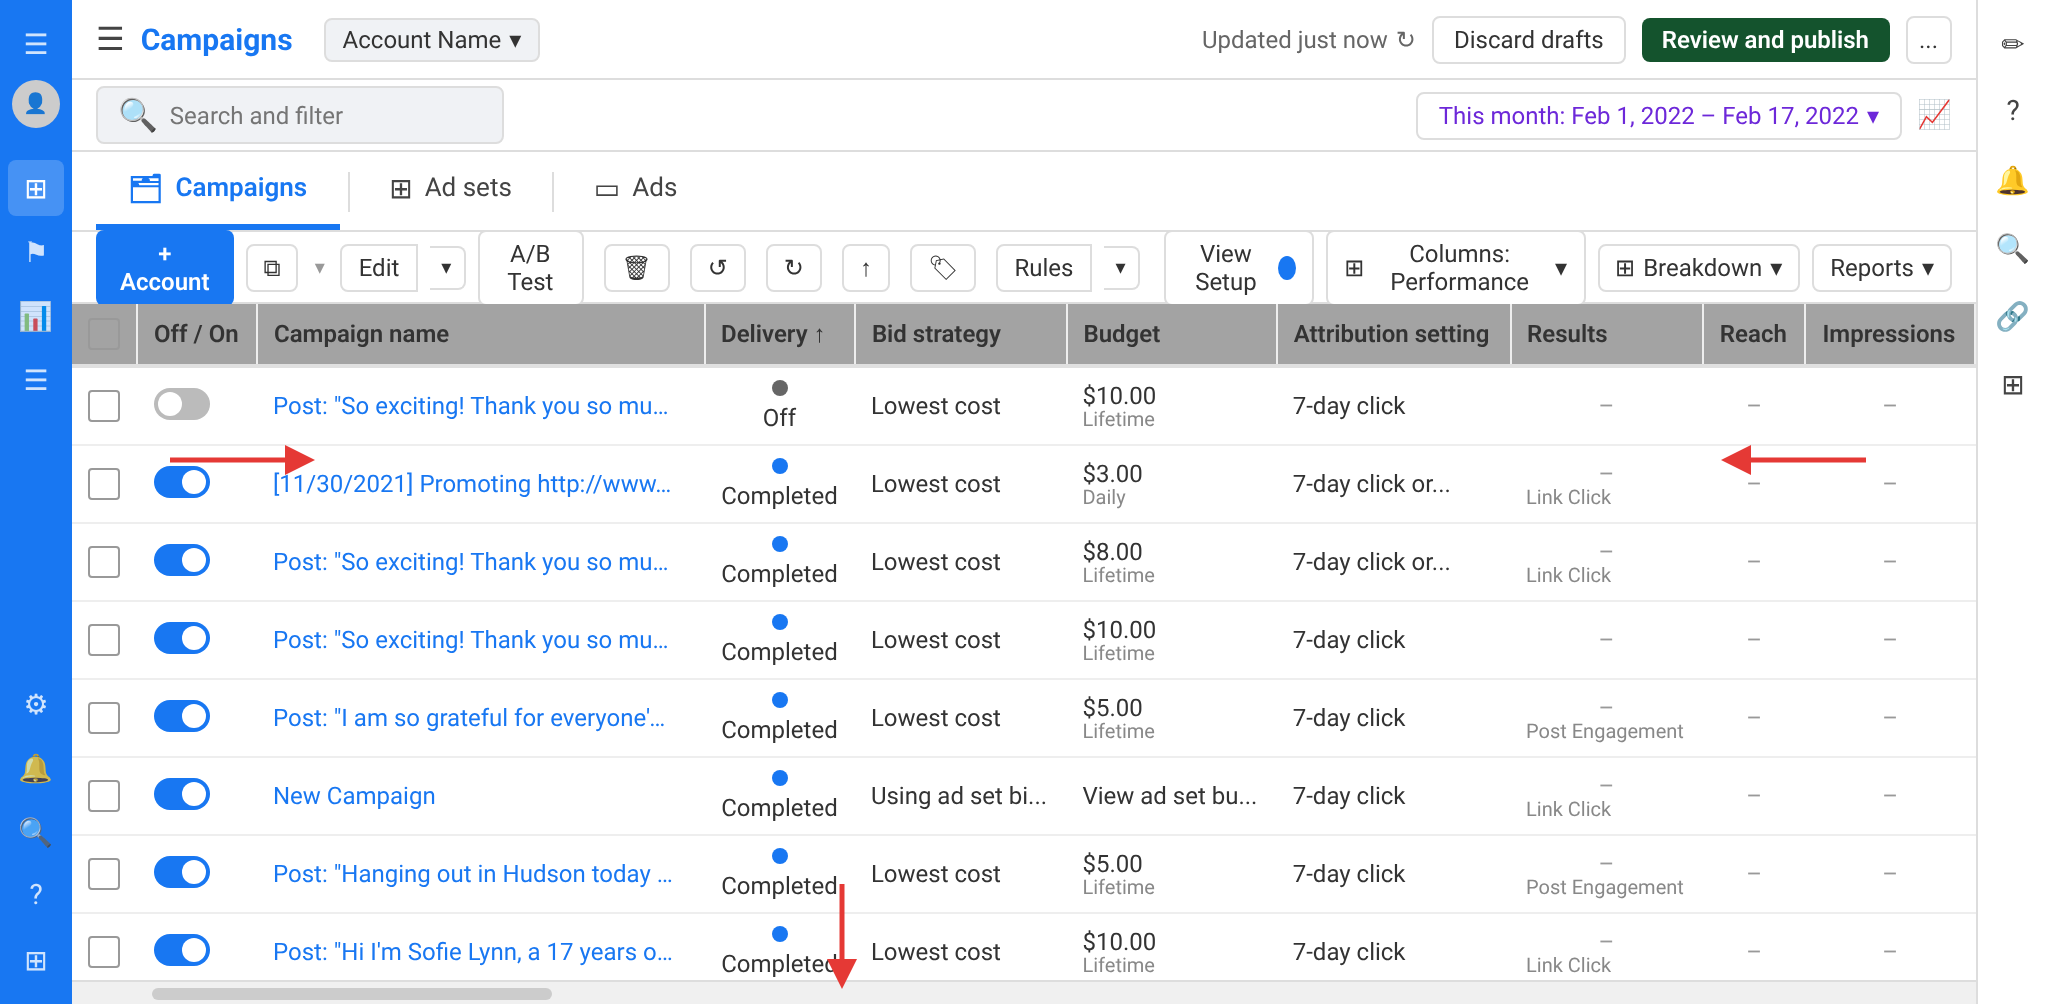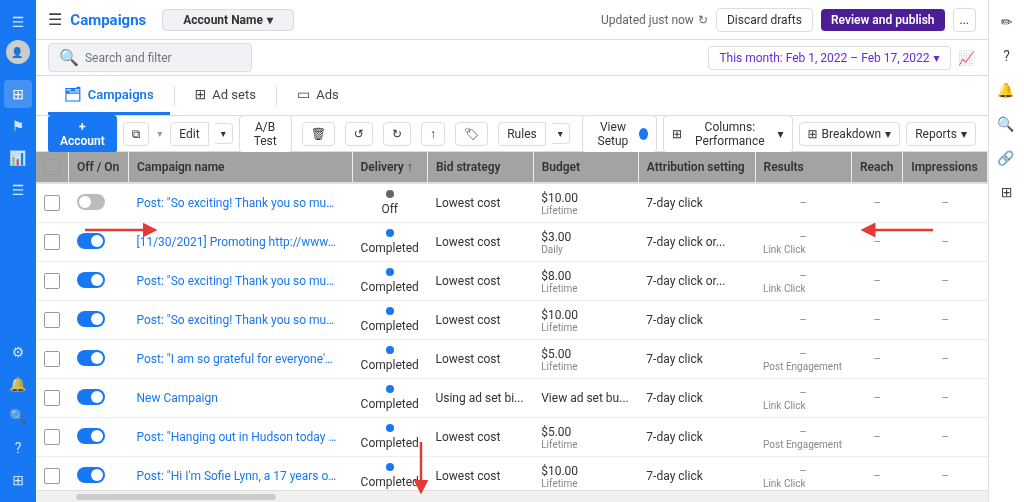--- a/index.html
+++ b/index.html
@@ -35,32 +35,32 @@
       height: 40px;
       display: flex;
       align-items: center;
       padding: 0 12px;
       gap: 8px;
     }
     .top-bar .hamburger { font-size: 16px; color: #444; cursor: pointer; }
     .top-bar .logo { font-weight: 700; font-size: 15px; color: #1877f2; margin-right: 8px; }
     .top-bar .account-select {
       background: #f0f2f5; border: 1px solid #ddd; border-radius: 4px;
-      padding: 3px 20px; font-size: 12px; cursor: pointer;
-      display: flex; align-items: center; gap: 4px; color: #333; font-weight: bold;
+      padding: 3px 8px; font-size: 12px; cursor: pointer;
+      display: flex; align-items: center; gap: 4px; color: #333;
     }
     .top-bar .spacer { flex: 1; }
     .top-bar .updated-text { font-size: 12px; color: #666; display: flex; align-items: center; gap: 4px; }
     .top-bar .refresh-icon { font-size: 12px; color: #666; cursor: pointer; }
     .top-bar .discard-btn {
       background: #fff; border: 1px solid #ddd; border-radius: 4px;
       padding: 4px 10px; font-size: 12px; cursor: pointer; color: #333;
     }
     .top-bar .review-btn {
-      background: #4c1d95; color: #fff; border: none; border-radius: 4px;
+      background: #14532d; color: #fff; border: none; border-radius: 4px;
       padding: 4px 10px; font-size: 12px; cursor: pointer; font-weight: 600;
     }
     .top-bar .more-btn {
       background: #fff; border: 1px solid #ddd; border-radius: 4px;
       padding: 4px 6px; font-size: 12px; cursor: pointer; color: #333;
     }
 
     
     .second-bar {
       background: #fff;

